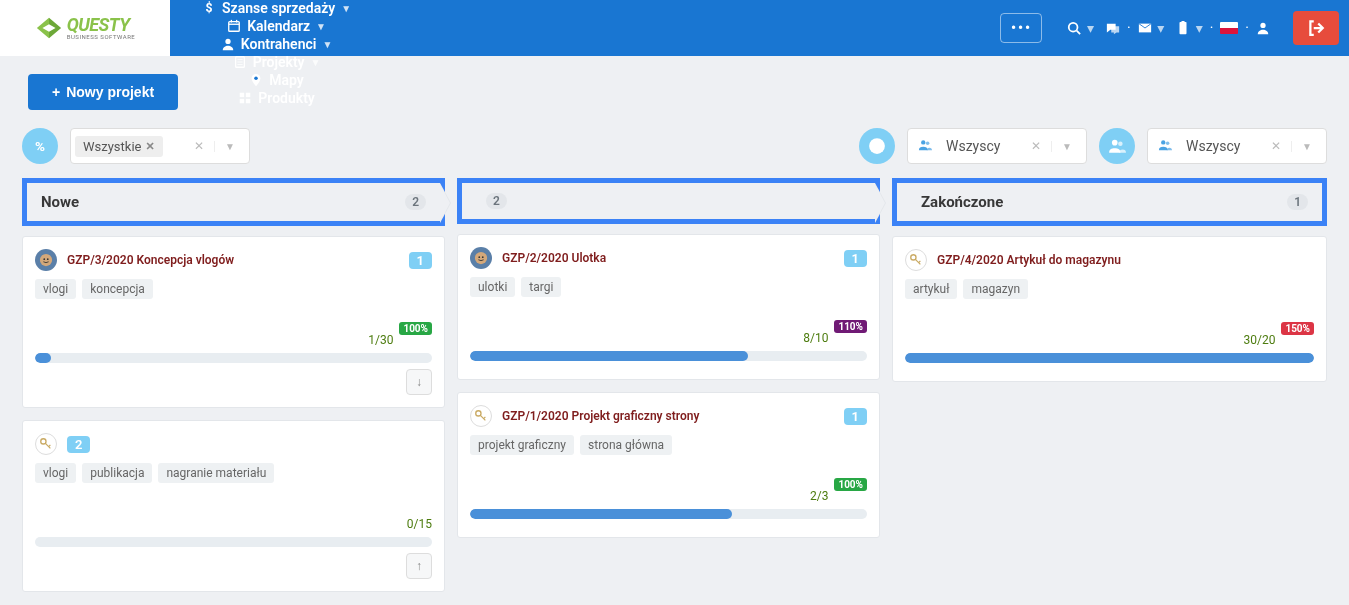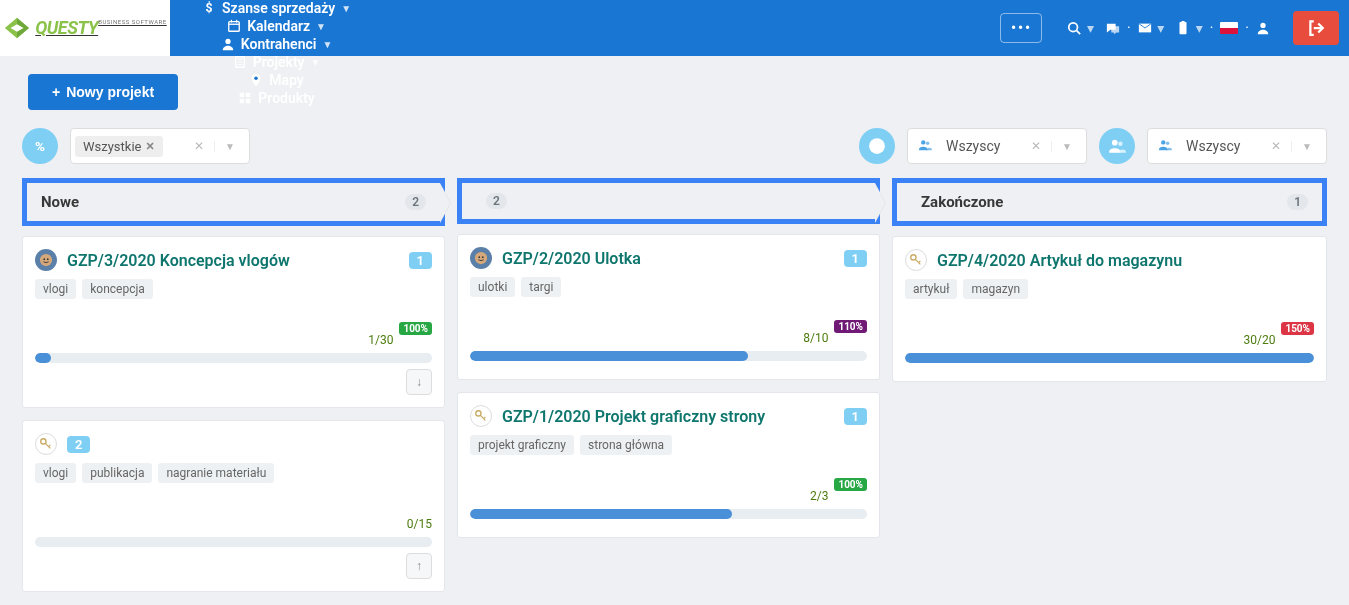--- a/index.html
+++ b/index.html
@@ -1,20 +1,20 @@
 <!DOCTYPE html>
 <html><head>
 <meta charset="utf-8">
 <style>
 *{box-sizing:border-box;margin:0;padding:0;}
 body{font-family:-apple-system,BlinkMacSystemFont,"Segoe UI",Roboto,sans-serif;background:#eef0f3;font-size:14px;color:#333;}
 .topnav{height:56px;background:#1976d2;display:flex;align-items:center;padding:0;}
 .logo{width:170px;height:56px;background:#fff;display:flex;align-items:center;justify-content:center;flex-shrink:0;}
 .logo-svg{display:flex;align-items:center;gap:4px;}
-.logo-text{display:flex;flex-direction:row;line-height:1;text-decoration:underline;}
+.logo-text{display:flex;flex-direction:column;line-height:1;}
 .logo-text .t1{color:#8ac24a;font-weight:bold;font-style:italic;font-size:18px;letter-spacing:-0.5px;}
 .logo-text .t2{color:#777;font-size:6px;letter-spacing:0.5px;}
 .nav-items{display:flex;align-items:center;height:100%;padding-left:20px;gap:2px;flex-direction:column;}
 .nav-item{color:#fff;font-weight:600;padding:0 12px;height:56px;display:flex;align-items:center;gap:6px;cursor:pointer;}
 .nav-caret{font-size:10px;opacity:0.8;}
 .nav-spacer{flex:1;}
 .nav-more{width:42px;height:30px;border:1px solid rgba(255,255,255,0.5);border-radius:4px;display:flex;align-items:center;justify-content:center;color:#fff;margin-right:20px;cursor:pointer;font-weight:bold;letter-spacing:2px;}
 .nav-icons{display:flex;align-items:center;gap:2px;padding-right:8px;}
 .nav-icon{color:#fff;padding:0 5px;cursor:pointer;display:flex;align-items:center;gap:2px;font-size:14px;}
 .nav-icon .dot{opacity:0.7;}
@@ -42,21 +42,21 @@
 .column:last-child .col-header{margin-right:0;}
 .col-title{font-weight:700;color:#383838;font-size:15px;flex:1;}
 .col-count{background:#e3e6ea;color:#6c757d;border-radius:10px;padding:1px 7px;font-size:12px;font-weight:600;}
 .cards{padding:10px 12px 0 0;}
 .column:last-child .cards{padding-right:0;}
 .card{background:#fff;border:1px solid #e3e6ea;border-radius:3px;padding:12px;margin-bottom:12px;position:relative;}
 .card-head{display:flex;align-items:center;gap:10px;margin-bottom:8px;}
 .avatar{width:22px;height:22px;border-radius:50%;background:#5a7fa8;flex-shrink:0;display:flex;align-items:center;justify-content:center;}
 .avatar.a2{background:#fff;border:1px solid #ddd;}
 .avatar svg{width:14px;height:14px;}
-.card-title{font-weight:600;color:#0f766e;flex:1;font-size:16px;}
+.card-title{font-weight:600;color:#7f1d1d;flex:1;font-size:12px;}
 .card-badge{background:#7fcff5;color:#fff;border-radius:4px;padding:1px 8px;font-size:13px;font-weight:600;}
 .tags{display:flex;gap:6px;flex-wrap:wrap;margin-bottom:10px;}
 .tag{background:#eef1f3;color:#666;font-size:12px;padding:3px 8px;border-radius:3px;}
 .card-meta{display:flex;justify-content:flex-end;align-items:center;gap:6px;margin-bottom:6px;}
 .meta-text{font-size:12px;color:#4d7c0f;margin-top:24px;}
 .pct-badge{font-size:10px;font-weight:700;color:#fff;padding:1px 4px;border-radius:3px;}
 .pct-green{background:#28a745;}
 .pct-orange{background:#701a75;}
 .pct-red{background:#dc3545;}
 .progress{height:10px;background:#e8edf1;border-radius:5px;overflow:hidden;margin-bottom:6px;}

